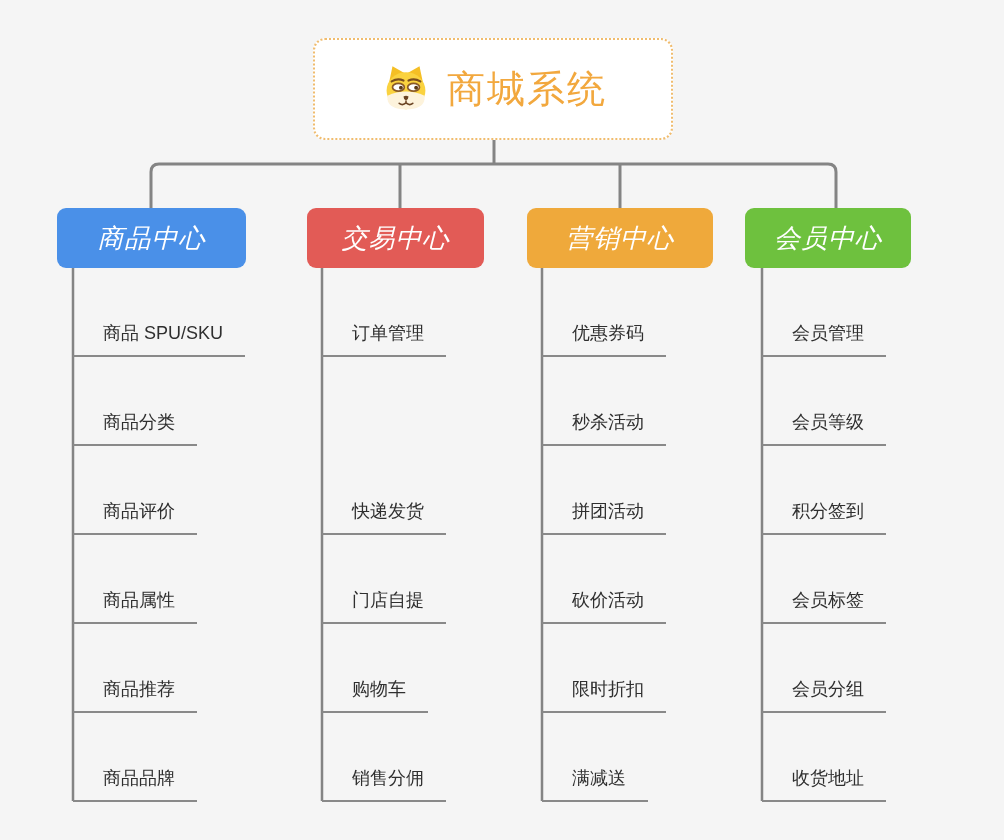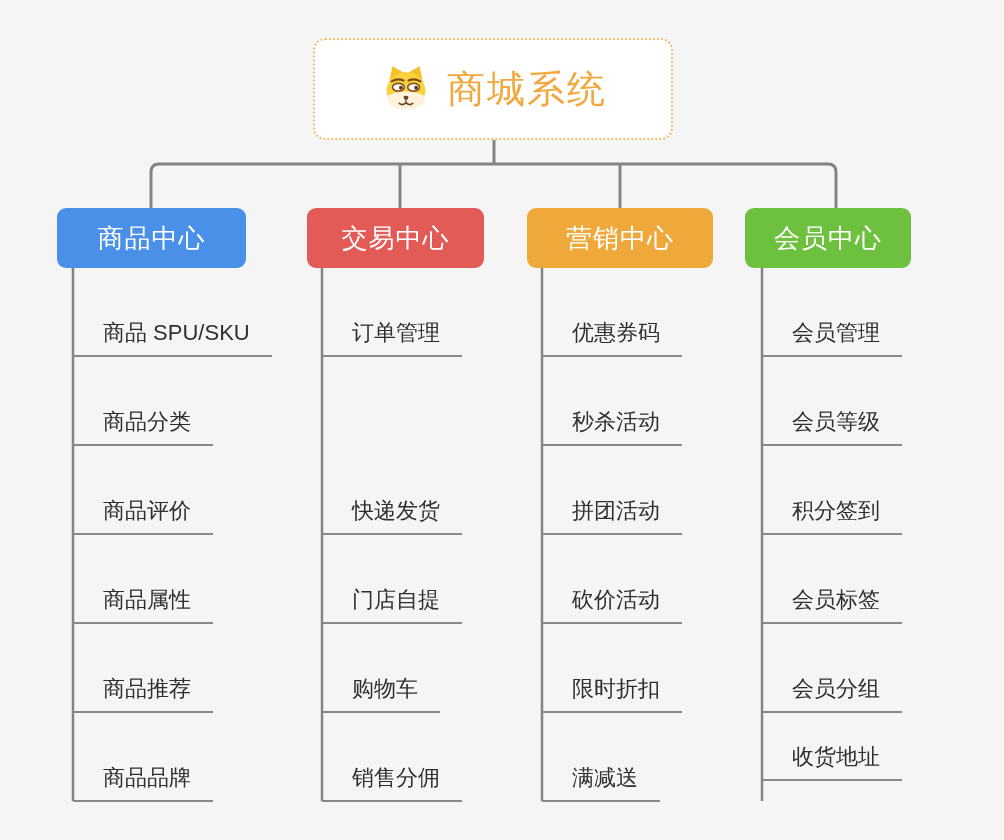--- a/index.html
+++ b/index.html
@@ -47,28 +47,29 @@
     height:60px;
     border-radius:9px;
     color:#ffffff;
     font-size:26px;
     letter-spacing:1px;
     display:flex;
     align-items:center;
     justify-content:center;
     box-sizing:border-box;
     white-space:nowrap;
+    font-style:italic;
   }
   .h0{left:57px;width:189px;}
   .h1{left:307px;width:177px;}
   .h2{left:527px;width:186px;}
   .h3{left:745px;width:166px;}
   .leaf{
     position:absolute;
-    font-size:22px;
+    font-size:18px;
     line-height:26px;
     color:#2f2f2f;
     padding:0 22px 9px 30px;
     border-bottom:2px solid #898989;
     white-space:nowrap;
   }
 </style>
 </head>
 <body>
 
@@ -130,15 +131,15 @@
   <div class="leaf" style="left:542px;top:498px">拼团活动</div>
   <div class="leaf" style="left:542px;top:587px">砍价活动</div>
   <div class="leaf" style="left:542px;top:676px">限时折扣</div>
   <div class="leaf" style="left:542px;top:765px">满减送</div>
 
   <div class="leaf" style="left:762px;top:320px">会员管理</div>
   <div class="leaf" style="left:762px;top:409px">会员等级</div>
   <div class="leaf" style="left:762px;top:498px">积分签到</div>
   <div class="leaf" style="left:762px;top:587px">会员标签</div>
   <div class="leaf" style="left:762px;top:676px">会员分组</div>
-  <div class="leaf" style="left:762px;top:744px">收货地址</div>
+  <div class="leaf" style="left:762px;top:765px">收货地址</div>
 
 </div>
 
 </body></html>

